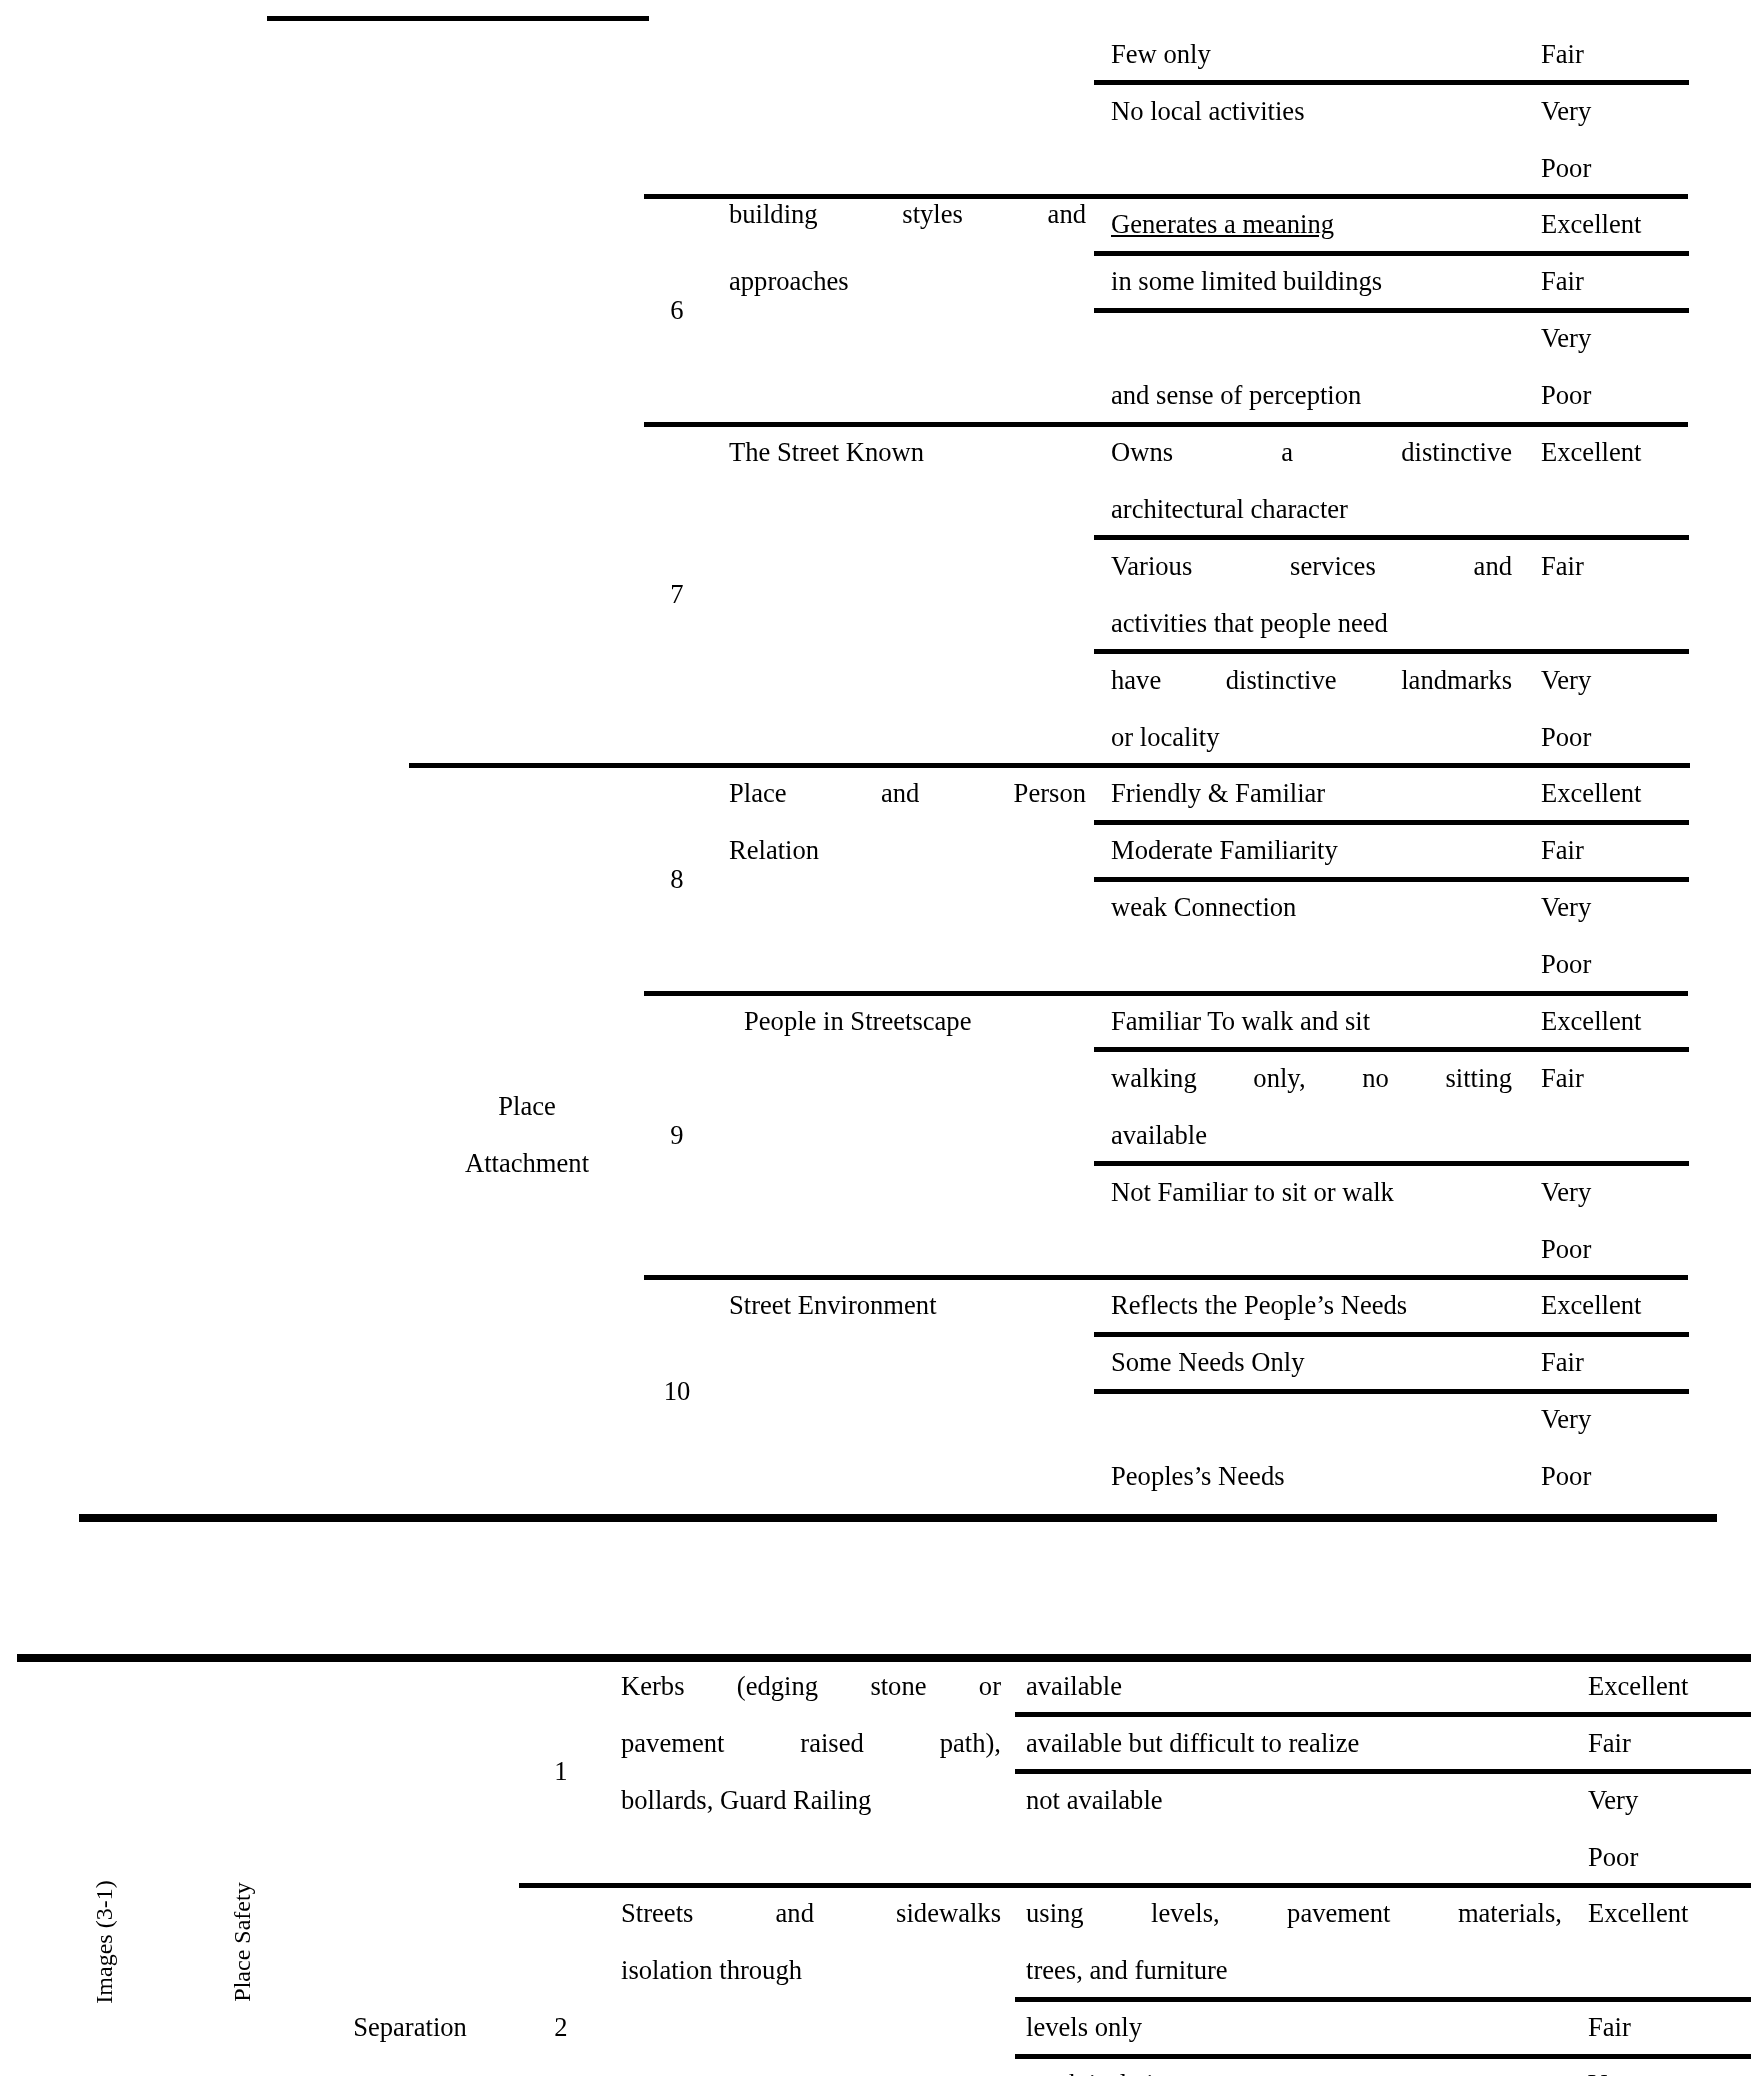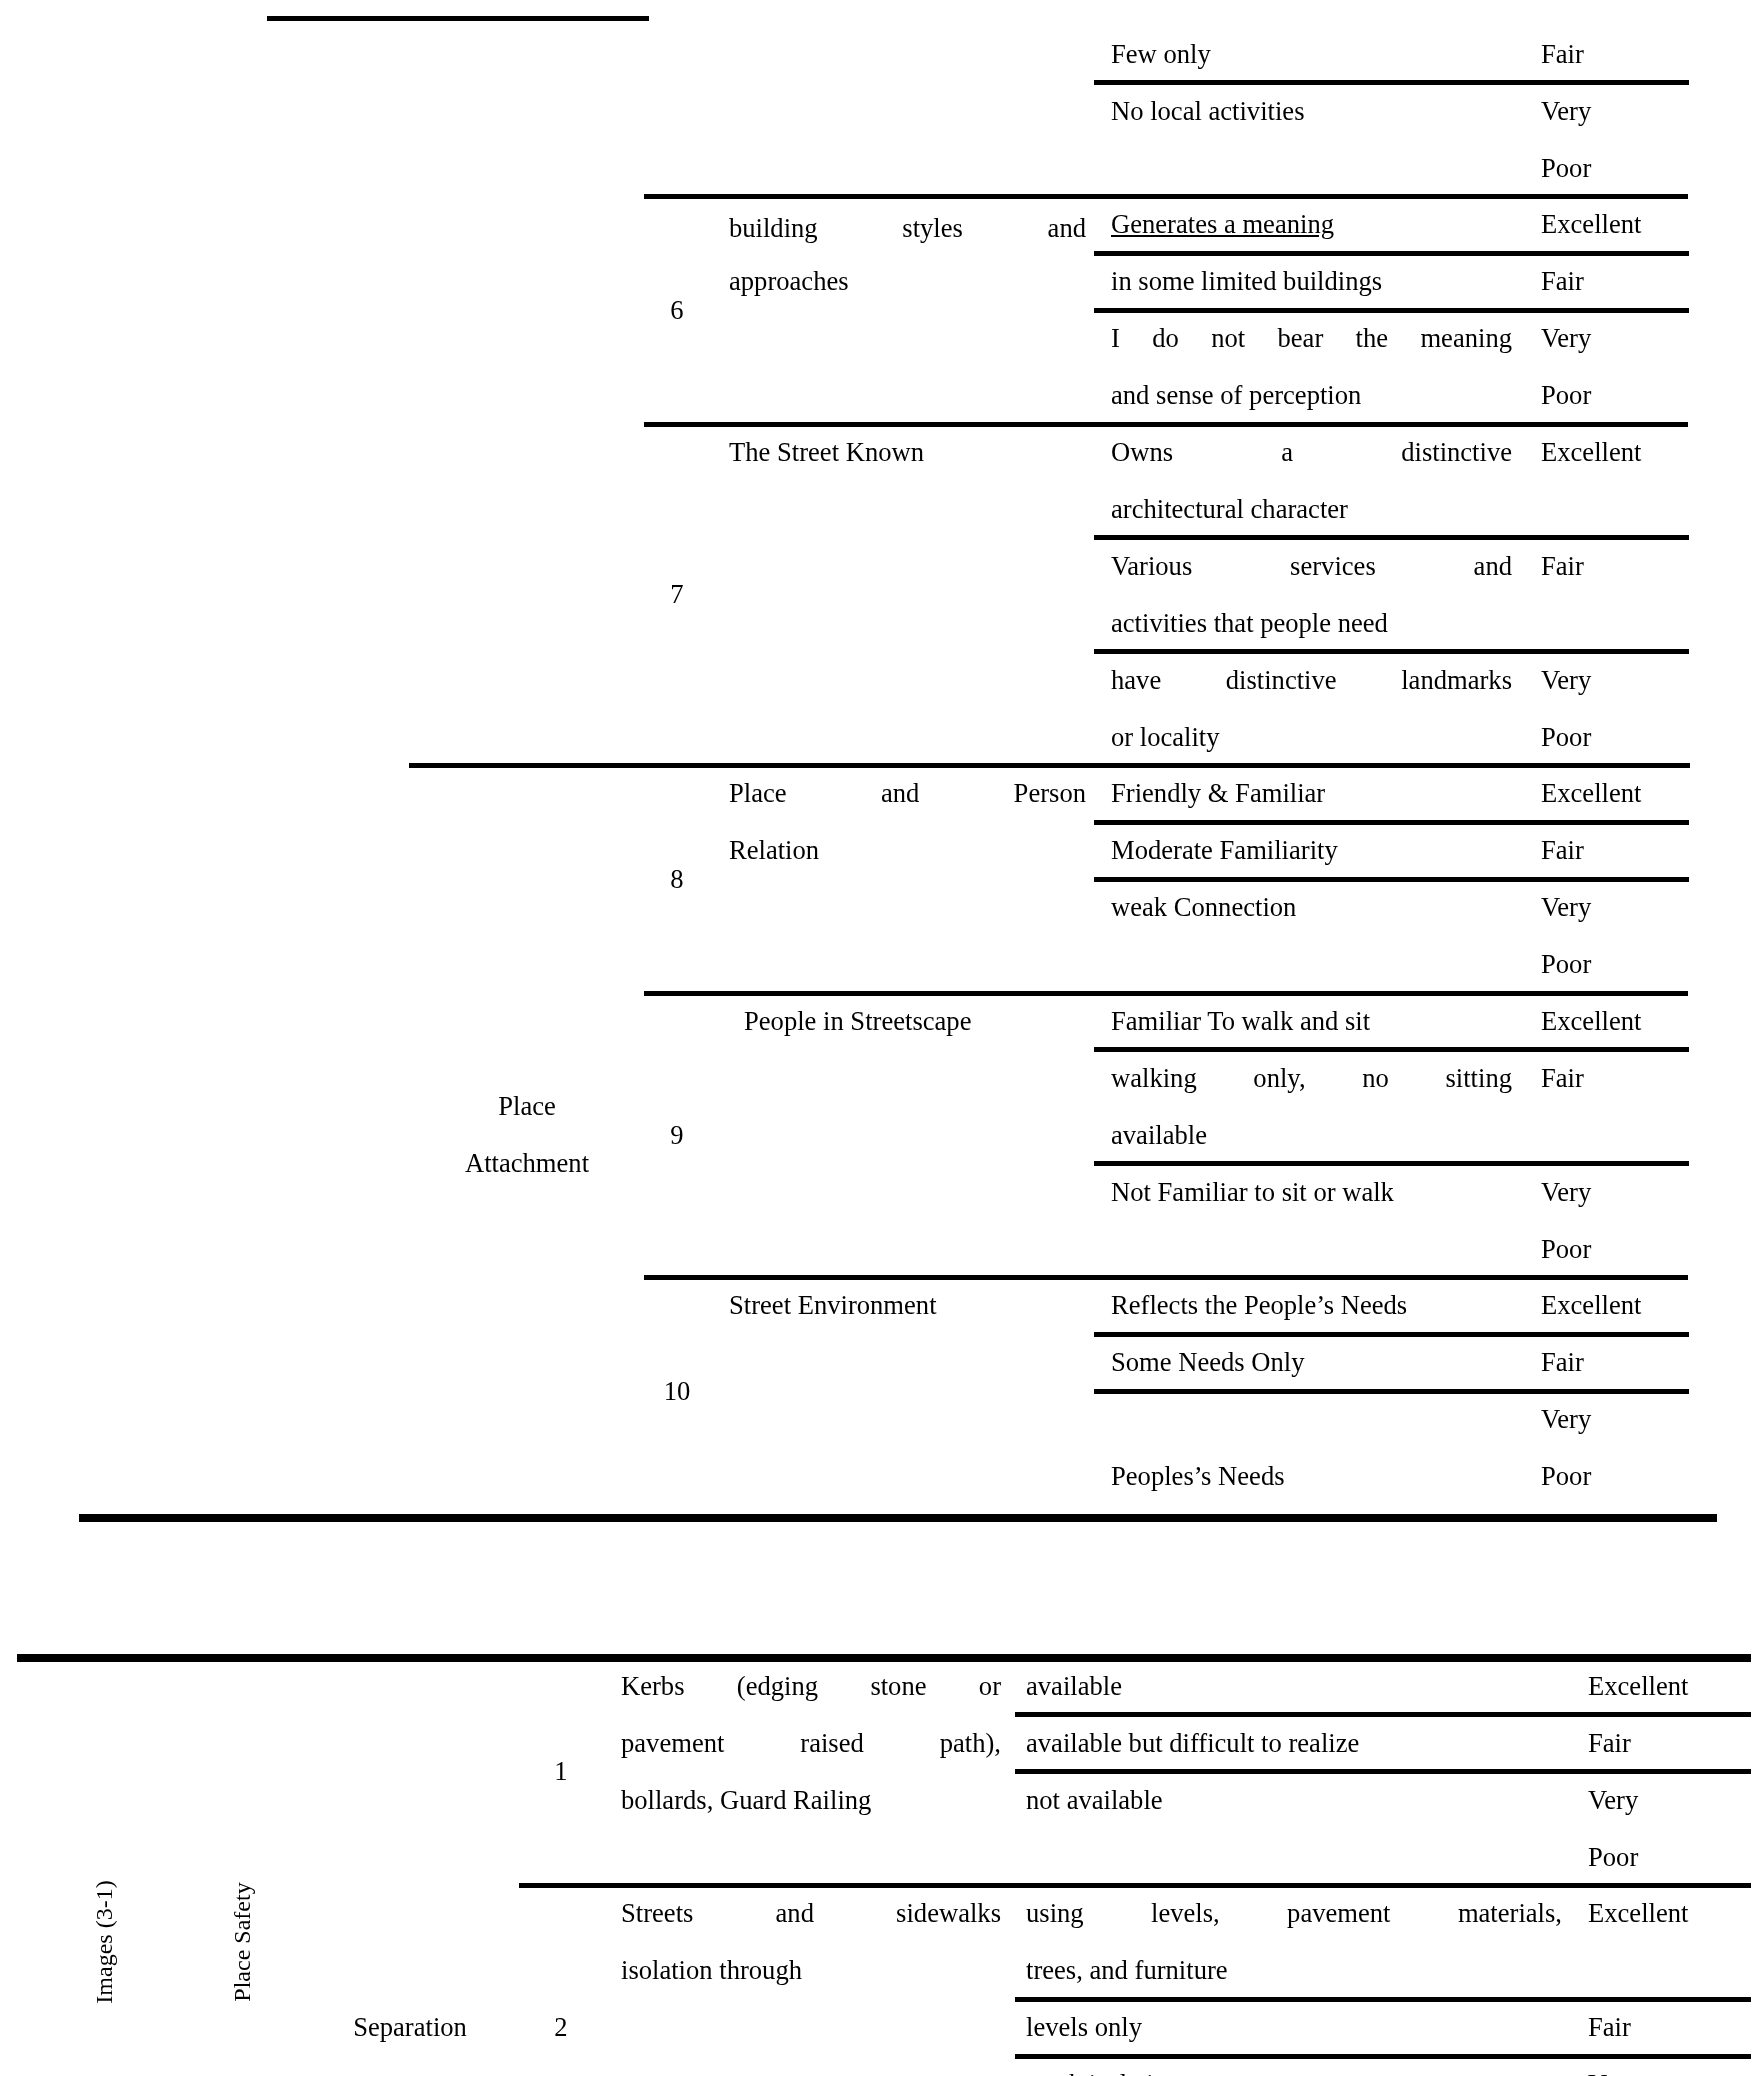--- a/index.html
+++ b/index.html
@@ -46,25 +46,24 @@
       <div class="tline" style="left: 1111px; top: 83px;">No local activities</div>
       <div class="tline" style="left: 1541px; top: 83px;">Very</div>
       <div class="tline" style="left: 1541px; top: 140px;">Poor</div>
       <div class="rule" style="left: 644px; width: 1044px; top: 194px; height: 5px;"></div>
       <div class="tline" style="left: 1111px; top: 196px; text-decoration: underline;">Generates a meaning</div>
       <div class="tline" style="left: 1541px; top: 196px;">Excellent</div>
       <div class="rule" style="left: 1094px; width: 595px; top: 251px; height: 5px;"></div>
       <div class="tline" style="left: 1111px; top: 253px;">in some limited buildings</div>
       <div class="tline" style="left: 1541px; top: 253px;">Fair</div>
       <div class="rule" style="left: 1094px; width: 595px; top: 308px; height: 5px;"></div>
-      <div class="tline stretch" style="left: 1111px; top: 310px; width: 401px;">I do not bear the meaning</div>
       <div class="tline" style="left: 1541px; top: 310px;">Very</div>
       <div class="tline" style="left: 1111px; top: 367px;">and sense of perception</div>
       <div class="tline" style="left: 1541px; top: 367px;">Poor</div>
-      <div class="tline stretch" style="left: 729px; top: 200px; width: 357px;">building styles and</div>
+      <div class="tline stretch" style="left: 729px; top: 186px; width: 357px;">building styles and</div>
       <div class="tline" style="left: 729px; top: 253px;">approaches</div>
       <div class="tline num" style="left: 677px; top: 282px;">6</div>
       <div class="rule" style="left: 644px; width: 1044px; top: 422px; height: 5px;"></div>
       <div class="tline stretch" style="left: 1111px; top: 424px; width: 401px;">Owns a distinctive</div>
       <div class="tline" style="left: 1541px; top: 424px;">Excellent</div>
       <div class="tline" style="left: 1111px; top: 481px;">architectural character</div>
       <div class="rule" style="left: 1094px; width: 595px; top: 535px; height: 5px;"></div>
       <div class="tline stretch" style="left: 1111px; top: 538px; width: 401px;">Various services and</div>
       <div class="tline" style="left: 1541px; top: 538px;">Fair</div>
       <div class="tline" style="left: 1111px; top: 595px;">activities that people need</div>

